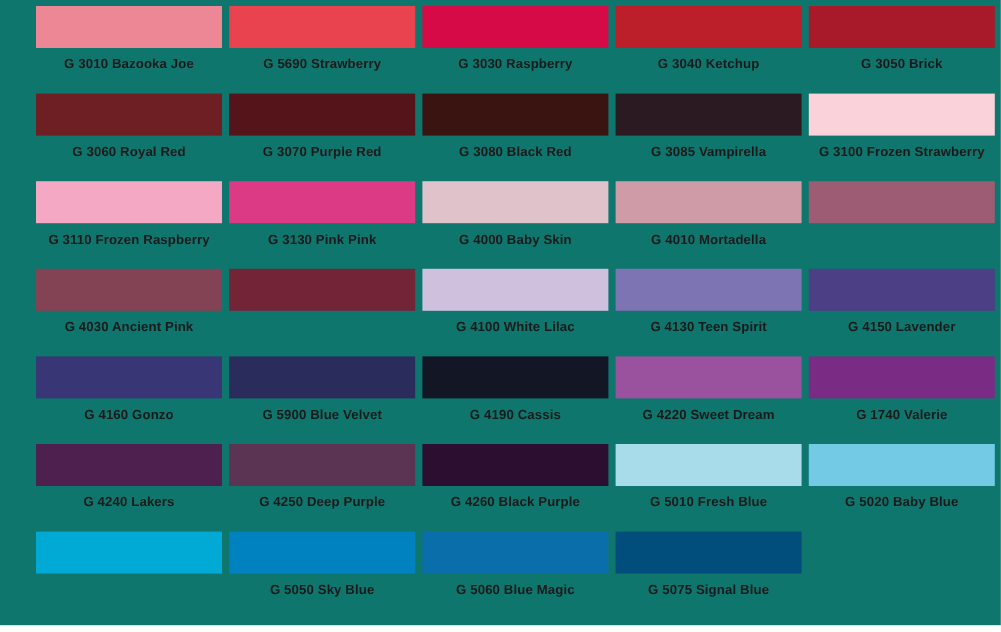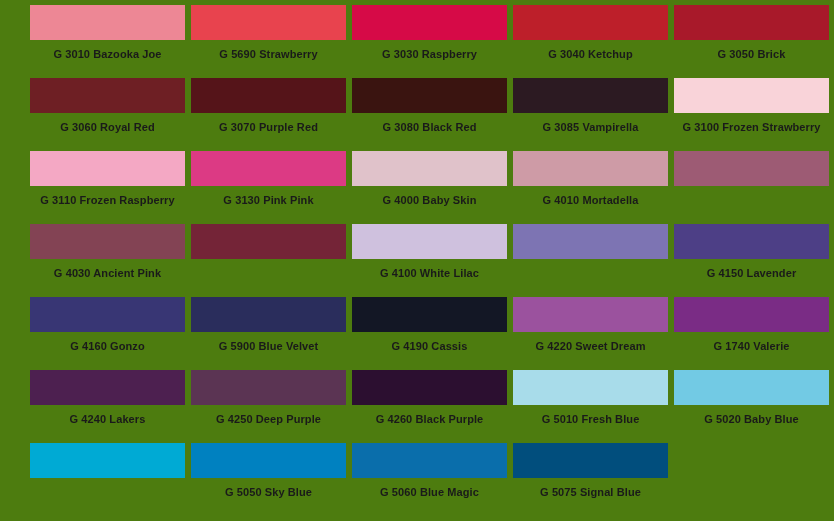--- a/index.html
+++ b/index.html
@@ -10,21 +10,21 @@
   body {
     width: 834px;
     height: 527px;
     font-family: "Liberation Sans", sans-serif;
     overflow: hidden;
   }
   #palette-sheet {
     position: relative;
     width: 834px;
     height: 521px;
-    background: #4d7c0f;
+    background: #0f766e;
   }
   .swatch-grid {
     display: grid;
     grid-template-columns: repeat(5, 155px);
     grid-template-rows: repeat(7, 73px);
     column-gap: 6px;
     row-gap: 0;
     padding: 5px 0 0 30px;
     box-sizing: border-box;
   }
@@ -122,20 +122,21 @@
       </div>
       <div class="swatch-cell">
         <span class="swatch-chip" style="background: rgb(116, 36, 55);"></span>
       </div>
       <div class="swatch-cell">
         <span class="swatch-chip" style="background: rgb(207, 193, 222);"></span>
         <span class="swatch-label">G 4100 White Lilac</span>
       </div>
       <div class="swatch-cell">
         <span class="swatch-chip" style="background: rgb(125, 116, 179);"></span>
+        <span class="swatch-label">G 4130 Teen Spirit</span>
       </div>
       <div class="swatch-cell">
         <span class="swatch-chip" style="background: rgb(77, 63, 134);"></span>
         <span class="swatch-label">G 4150 Lavender</span>
       </div>
       <div class="swatch-cell">
         <span class="swatch-chip" style="background: rgb(56, 54, 116);"></span>
         <span class="swatch-label">G 4160 Gonzo</span>
       </div>
       <div class="swatch-cell">

